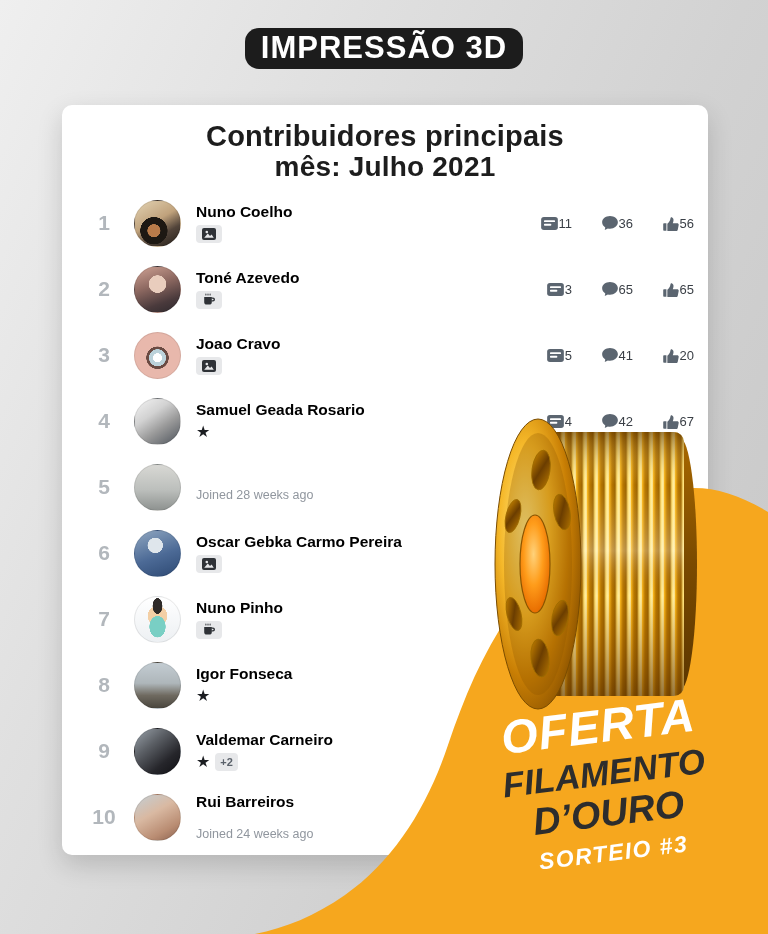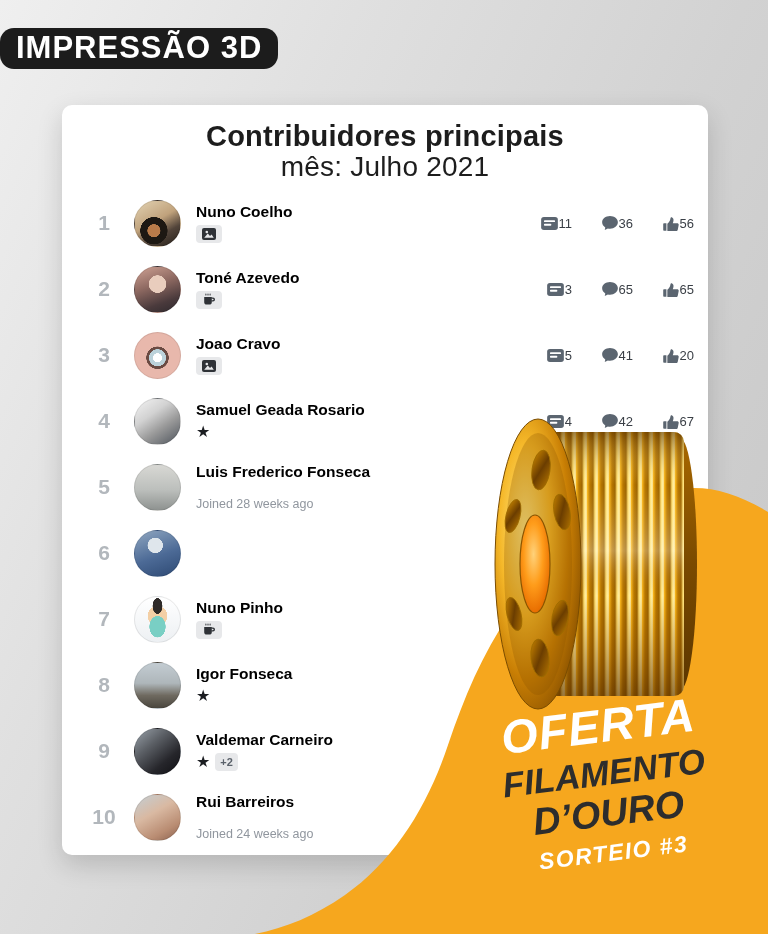--- a/index.html
+++ b/index.html
@@ -9,23 +9,23 @@
     background:linear-gradient(115deg,#efefef 0%,#e0e0e0 30%,#d2d2d2 62%,#c6c6c6 100%);
   }
   
   .card{
     position:absolute;left:62px;top:105px;width:646px;height:750px;
     background:#ffffff;border-radius:10px;z-index:1;
     box-shadow:0 10px 26px rgba(0,0,0,.16);
   }
   .card-title{padding-top:17px;text-align:center;color:#1d1d1d;}
   .card-title .t1{font-size:29px;font-weight:bold;letter-spacing:.2px;line-height:1.02;display:block;}
-  .card-title .t2{font-size:28px;font-weight:normal;letter-spacing:.2px;line-height:1.05;display:block;}
-  
-  .sticker{position:absolute;left:0;right:0;top:28px;z-index:7;display:flex;align-items:center;pointer-events:none;}
+  .card-title .t2{font-size:28px;font-weight:bold;letter-spacing:.2px;line-height:1.05;display:block;}
+  
+  .sticker{position:absolute;left:0;right:0;top:28px;z-index:7;display:flex;flex-direction:column;align-items:center;pointer-events:none;}
   .bar{background:#1c1c1c;color:#fff;font-weight:bold;font-size:31px;letter-spacing:1px;
        padding:4px 16px 6px;border-radius:14px;line-height:1;white-space:nowrap;}
   .sticker-row2{display:flex;align-items:flex-start;margin-top:-9px;}
   .flag-box{background:#1c1c1c;border-radius:10px;padding:3px;margin-left:5px;margin-top:9px;line-height:0;}
   
   .list{position:absolute;left:0;right:0;top:85px;}
   .row{display:flex;align-items:center;height:66px;position:relative;}
   .rank{width:36px;margin-left:24px;text-align:center;font-size:21px;font-weight:bold;color:#b2b7bc;flex:0 0 auto;}
   .avatar{width:47px;height:47px;border-radius:50%;margin-left:12px;flex:0 0 auto;
           border:1px solid rgba(0,0,0,.08);box-sizing:border-box;}
@@ -227,28 +227,39 @@
             </svg>
           <span class="num">67</span>
         </span>
       </div>
     </div>
 
     <div class="row">
       <span class="rank">5</span>
       <span class="avatar av5"></span>
       <div class="info">
-        <span class="name">Luis Frederico Fonseca</span>
         <span class="subtitle">Joined 28 weeks ago</span>
       </div>
     </div>
 
     <div class="row">
       <span class="rank">6</span>
       <span class="avatar av6"></span>
+      <div class="info">
+        <span class="name">Oscar Gebka Carmo Pereira</span>
+        <span class="badge-line">
+          <span class="badge">
+            <svg width="14" height="12" viewBox="0 0 14 12">
+                <rect width="14" height="12" rx="2" fill="#2f3237"></rect>
+                <circle cx="4.8" cy="4" r="1.3" fill="#e7e8ea"></circle>
+                <path d="M2.2 9.8 L5.8 5.6 L8 8 L9.6 6.4 L11.8 9.8 Z" fill="#e7e8ea"></path>
+              </svg>
+          </span>
+        </span>
+      </div>
     </div>
 
     <div class="row">
       <span class="rank">7</span>
       <span class="avatar av7"></span>
       <div class="info">
         <span class="name">Nuno Pinho</span>
         <span class="badge-line">
           <span class="badge">
             <svg width="14" height="13" viewBox="0 0 14 13">

